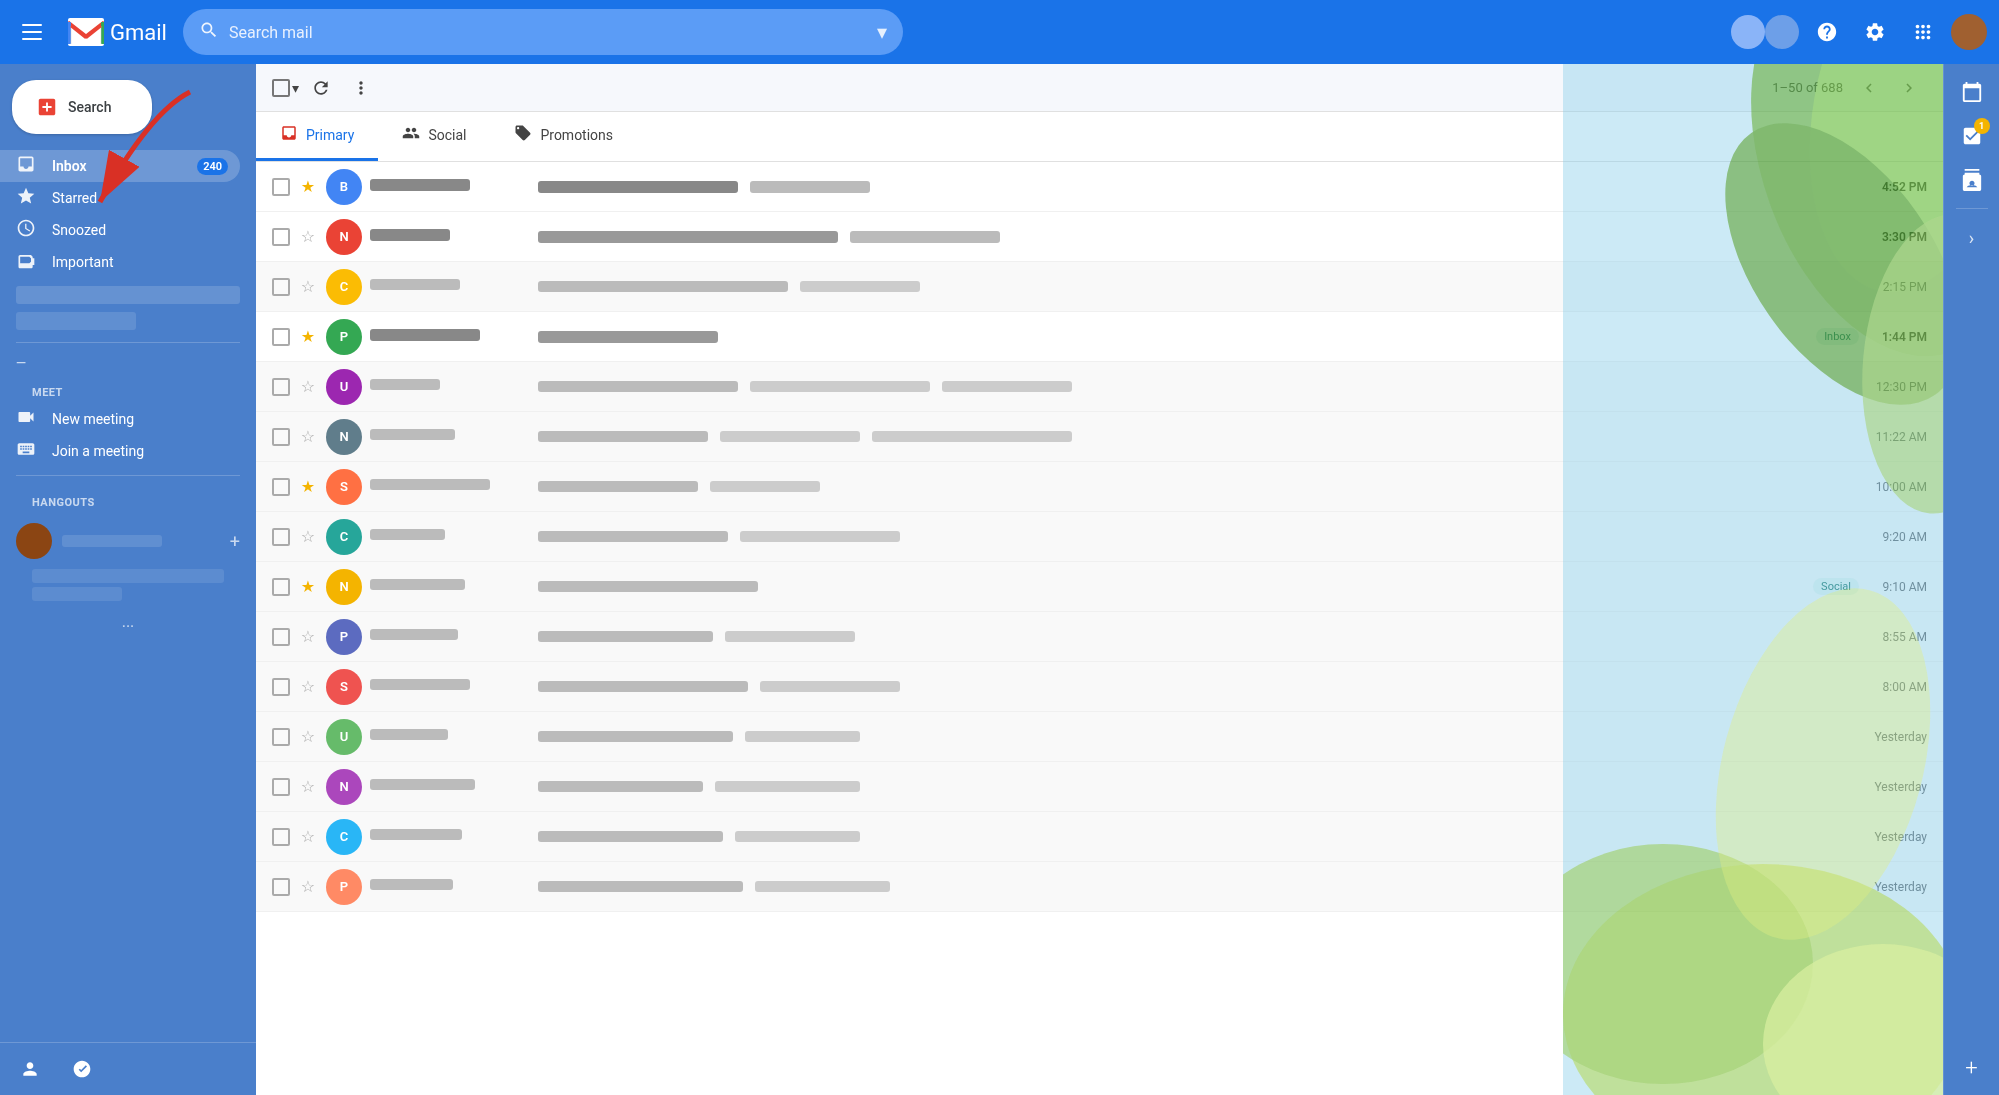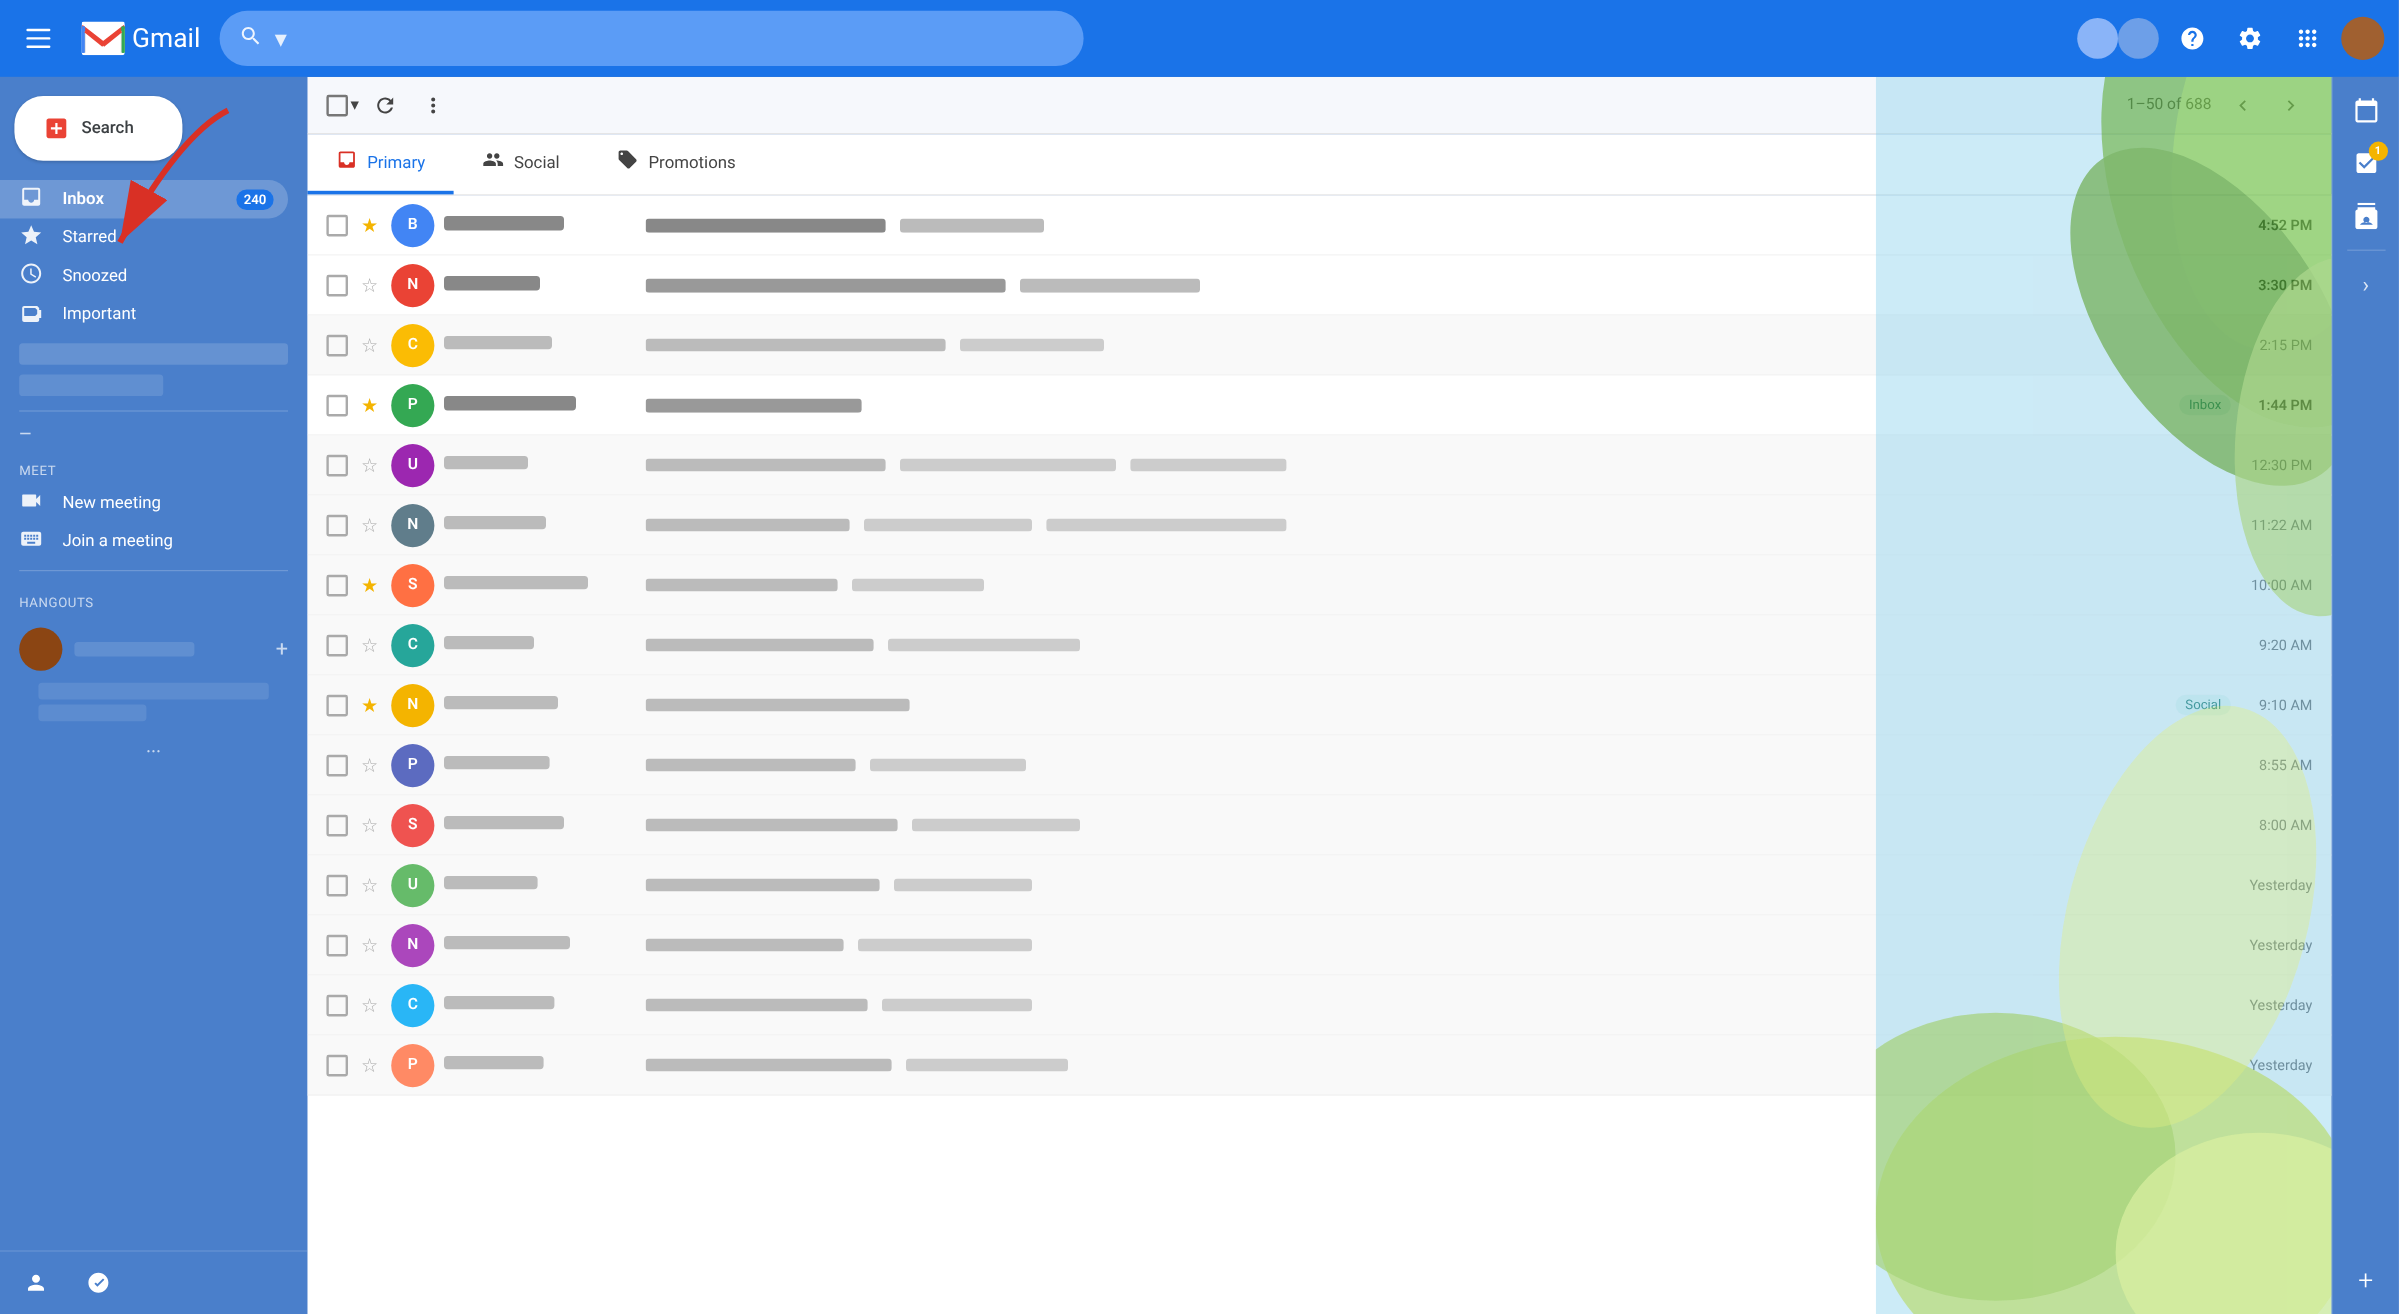--- a/index.html
+++ b/index.html
@@ -159,24 +159,25 @@
       font-size: 11px;
       font-weight: 600;
       padding: 2px 6px;
       border-radius: 10px;
       min-width: 24px;
       text-align: center;
     }
     .sidebar-section-label {
       color: rgba(255,255,255,0.7);
       font-size: 11px;
-      font-weight: 400;
-      padding: 12px 16px 4px;
+      font-weight: 700;
+      padding: 12px 4px 4px;
       text-transform: uppercase;
       letter-spacing: 0.5px;
+      margin-left: 28px;
     }
     .nav-divider {
       height: 1px;
       background: rgba(255,255,255,0.2);
       margin: 8px 16px;
     }
     .sidebar-bottom-icon {
       width: 36px; height: 36px;
       border-radius: 50%;
       display: flex; align-items: center; justify-content: center;
@@ -452,20 +453,21 @@
     </svg>
     <span>Gmail</span>
   </div>
 
   <div class="search-bar">
     <div class="search-icon-wrap">
       <svg width="20" height="20" viewBox="0 0 24 24" fill="currentColor">
         <path d="M15.5 14h-.79l-.28-.27C15.41 12.59 16 11.11 16 9.5 16 5.91 13.09 3 9.5 3S3 5.91 3 9.5 5.91 16 9.5 16c1.61 0 3.09-.59 4.23-1.57l.27.28v.79l5 4.99L20.49 19l-4.99-5zm-6 0C7.01 14 5 11.99 5 9.5S7.01 5 9.5 5 14 7.01 14 9.5 11.99 14 9.5 14z"></path>
       </svg>
     </div>
+    <div class="search-input-fake">Search mail</div>
     <div class="search-dropdown-arrow">▾</div>
   </div>
 
   <div class="top-bar-right">
     <div class="avatar-small"></div>
     <div class="avatar-small-2"></div>
 
     <div class="top-icon-btn" title="Help">
       <svg width="22" height="22" viewBox="0 0 24 24" fill="currentColor">
         <path d="M12 2C6.48 2 2 6.48 2 12s4.48 10 10 10 10-4.48 10-10S17.52 2 12 2zm1 17h-2v-2h2v2zm2.07-7.75l-.9.92C13.45 12.9 13 13.5 13 15h-2v-.5c0-1.1.45-2.1 1.17-2.83l1.24-1.26c.37-.36.59-.86.59-1.41 0-1.1-.9-2-2-2s-2 .9-2 2H8c0-2.21 1.79-4 4-4s4 1.79 4 4c0 .88-.36 1.68-.93 2.25z"></path>

